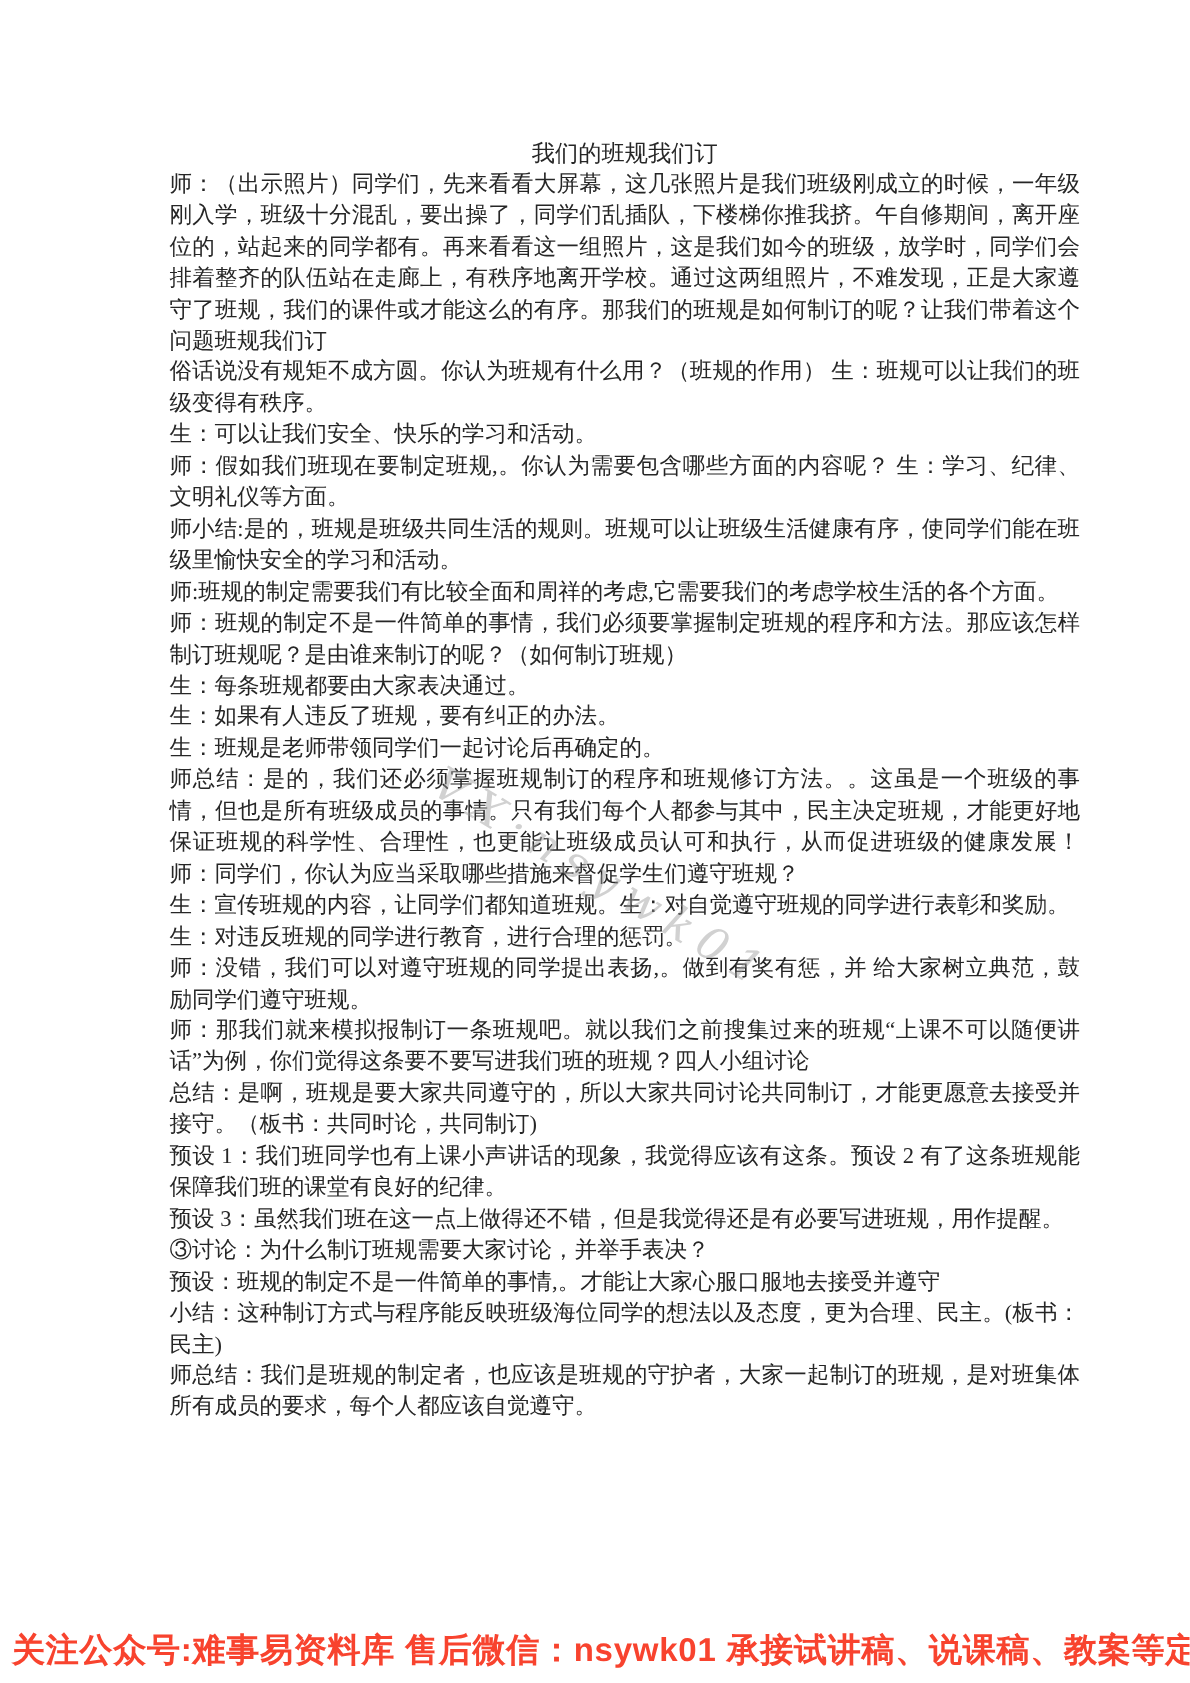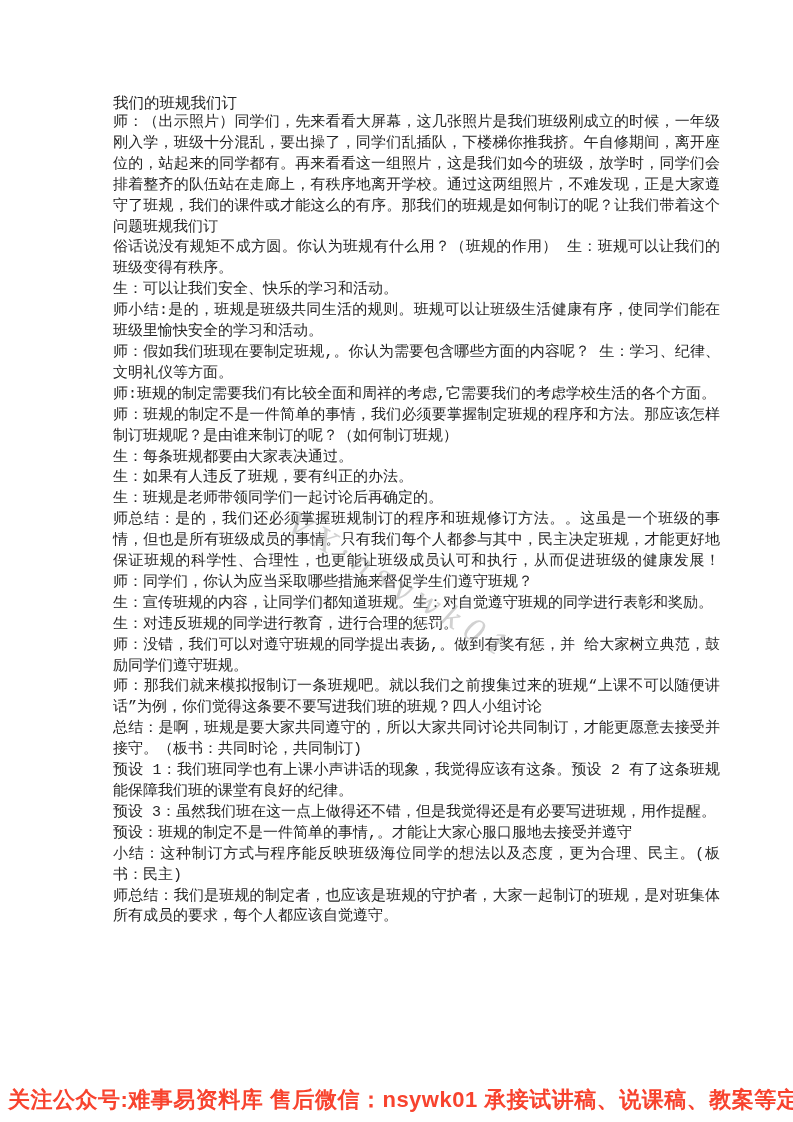--- a/index.html
+++ b/index.html
@@ -7,36 +7,35 @@
     width: 793px; height: 1122px;
     background: #ffffff;
     overflow: hidden;
     position: relative;
     font-family: "Liberation Serif", "DejaVu Serif", serif;
   }
   .page { position: absolute; inset: 0; }
   .doc-title {
     position: absolute;
     top: 92px; left: 113px; width: 607px;
-    text-align: left;
+    text-align: center;
     font-size: 15.5px;
     line-height: 21px;
   }
   .doc-body {
     position: absolute;
     top: 113px; left: 113px; width: 607px;
     font-size: 15px;
     line-height: 20.9px;
   }
   .para {
     margin: 0;
     text-align: justify;
     text-justify: inter-ideograph;
     word-break: break-all;
-    font-family: Liberation Mono, monospace;
   }
   .para.gap-before { margin-top: 21px; }
   .watermark {
     position: absolute;
     left: 300px; top: 505px;
     transform: rotate(31deg);
     transform-origin: 0 0;
     font-size: 30px;
     letter-spacing: 7px;
     font-style: italic;
@@ -60,35 +59,36 @@
 <body>
 
 <div class="page" style="color: rgb(38, 38, 38);">
 
   <div class="doc-title">我们的班规我们订</div>
 
   <div class="doc-body">
     <p class="para">师：（出示照片）同学们，先来看看大屏幕，这几张照片是我们班级刚成立的时候，一年级刚入学，班级十分混乱，要出操了，同学们乱插队，下楼梯你推我挤。午自修期间，离开座位的，站起来的同学都有。再来看看这一组照片，这是我们如今的班级，放学时，同学们会排着整齐的队伍站在走廊上，有秩序地离开学校。通过这两组照片，不难发现，正是大家遵守了班规，我们的课件或才能这么的有序。那我们的班规是如何制订的呢？让我们带着这个问题班规我们订</p>
     <p class="para">俗话说没有规矩不成方圆。你认为班规有什么用？（班规的作用） 生：班规可以让我们的班级变得有秩序。</p>
     <p class="para">生：可以让我们安全、快乐的学习和活动。</p>
+    <p class="para">师：假如我们班现在要制定班规,。你认为需要包含哪些方面的内容呢？ 生：学习、纪律、文明礼仪等方面。</p>
     <p class="para">师小结:是的，班规是班级共同生活的规则。班规可以让班级生活健康有序，使同学们能在班级里愉快安全的学习和活动。</p>
-    <p class="para">师：假如我们班现在要制定班规,。你认为需要包含哪些方面的内容呢？ 生：学习、纪律、文明礼仪等方面。</p>
     <p class="para">师:班规的制定需要我们有比较全面和周祥的考虑,它需要我们的考虑学校生活的各个方面。</p>
     <p class="para">师：班规的制定不是一件简单的事情，我们必须要掌握制定班规的程序和方法。那应该怎样制订班规呢？是由谁来制订的呢？（如何制订班规）</p>
     <p class="para">生：每条班规都要由大家表决通过。</p>
     <p class="para">生：如果有人违反了班规，要有纠正的办法。</p>
     <p class="para">生：班规是老师带领同学们一起讨论后再确定的。</p>
     <p class="para">师总结：是的，我们还必须掌握班规制订的程序和班规修订方法。。这虽是一个班级的事情，但也是所有班级成员的事情。只有我们每个人都参与其中，民主决定班规，才能更好地保证班规的科学性、合理性，也更能让班级成员认可和执行，从而促进班级的健康发展！ 师：同学们，你认为应当采取哪些措施来督促学生们遵守班规？</p>
     <p class="para">生：宣传班规的内容，让同学们都知道班规。生：对自觉遵守班规的同学进行表彰和奖励。</p>
     <p class="para">生：对违反班规的同学进行教育，进行合理的惩罚。</p>
     <p class="para">师：没错，我们可以对遵守班规的同学提出表扬,。做到有奖有惩，并 给大家树立典范，鼓励同学们遵守班规。</p>
     <p class="para">师：那我们就来模拟报制订一条班规吧。就以我们之前搜集过来的班规“上课不可以随便讲话”为例，你们觉得这条要不要写进我们班的班规？四人小组讨论</p>
     <p class="para">总结：是啊，班规是要大家共同遵守的，所以大家共同讨论共同制订，才能更愿意去接受并接守。（板书：共同时论，共同制订)</p>
     <p class="para">预设 1：我们班同学也有上课小声讲话的现象，我觉得应该有这条。预设 2 有了这条班规能保障我们班的课堂有良好的纪律。</p>
     <p class="para">预设 3：虽然我们班在这一点上做得还不错，但是我觉得还是有必要写进班规，用作提醒。</p>
+    <p class="para">③讨论：为什么制订班规需要大家讨论，并举手表决？</p>
     <p class="para">预设：班规的制定不是一件简单的事情,。才能让大家心服口服地去接受并遵守</p>
     <p class="para">小结：这种制订方式与程序能反映班级海位同学的想法以及态度，更为合理、民主。(板书：民主)</p>
     <p class="para">师总结：我们是班规的制定者，也应该是班规的守护者，大家一起制订的班规，是对班集体所有成员的要求，每个人都应该自觉遵守。</p>
   </div>
 
   <div class="watermark" style="color: rgb(154, 154, 154);">VX:nsywk01</div>
 
   <div class="footer-banner" style="color: rgb(248, 67, 46);">关注公众号:难事易资料库  售后微信：nsywk01  承接试讲稿、说课稿、教案等定制业务</div>
 
 </div>

